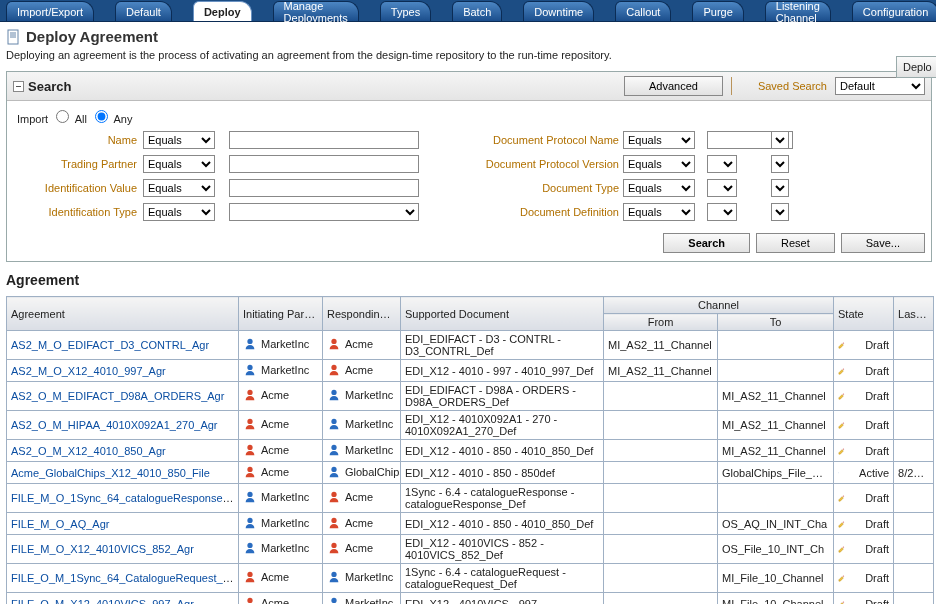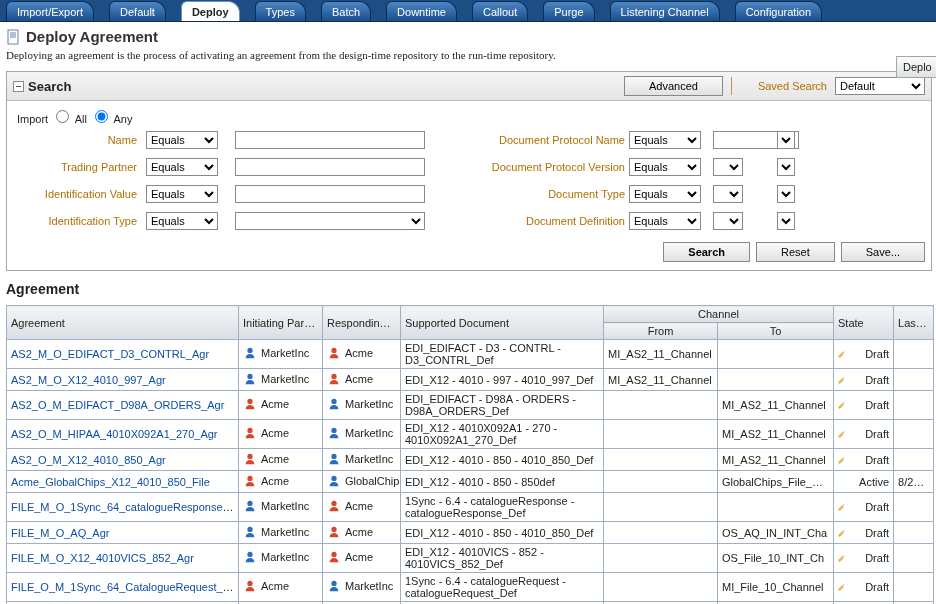--- a/index.html
+++ b/index.html
@@ -1,36 +1,36 @@
 <!DOCTYPE html>
 <html><head>
 <meta charset="utf-8">
 <style>
   * { box-sizing: border-box; }
   body { margin:0; background:#fff; font-family:Tahoma,Arial,sans-serif; font-size:11px; color:#222; overflow:hidden; width:936px; }
-  .tabs { display:flex; align-items:end; height:22px; background:linear-gradient(#1c4d84,#1c4d84); border-bottom:1px solid #0b2c55; padding-left:6px; gap:15px; }
+  .tabs { display:flex; align-items:end; height:22px; background:linear-gradient(#1c4d84,#1c4d84); border-bottom:1px solid #0b2c55; padding-left:6px; gap:21px; }
   .tab { display:flex; align-items:center; height:20px; padding:0 10px; color:#fff; border-radius:6px 12px 0 0; background:linear-gradient(#4c86c3,#1b4e8c); border:1px solid #0b2c55; border-bottom:none; cursor:pointer; }
   .tab.active { background:#fff; color:#222; font-weight:bold; border-color:#6a92c2; }
   .page { padding:6px 0 0 6px; }
   .title-row { display:flex; align-items:center; gap:4px; }
   .title-row h1 { font-size:15px; font-weight:bold; margin:0; color:#333; }
   .doc-icon { width:16px; height:16px; }
-  .desc { margin:4px 0 10px 0;font-family:Liberation Serif, serif; }
+  .desc { margin:4px 0 10px 0; }
   .deploy-btn { position:absolute; right:0; top:34px; height:22px; width:40px; border:1px solid #9aa; border-right:none; background:linear-gradient(#fafafa,#e2e2e2); padding:0 6px; text-align:center; line-height:20px; overflow:hidden; }
   .panel { border:1px solid #9aa; margin:0 4px 10px 0; background:#fff; }
   .panel-head { display:flex; align-items:center; gap:4px; padding:4px 6px; background:linear-gradient(#f5f5f5,#e5e5e5); border-bottom:1px solid #bbb; }
   .panel-head h2 { font-size:13px; font-weight:bold; margin:0; flex:1; }
   .collapse-icon { width:11px; height:11px; border:1px solid #888; background:#fff; position:relative; }
   .collapse-icon::before { content:""; position:absolute; left:2px; right:2px; top:4px; height:1px; background:#555; }
   .btn { height:20px; border:1px solid #888; background:linear-gradient(#fafafa,#e2e2e2); padding:0 24px; cursor:pointer; font-size:11px; }
   .saved-lbl { color:#b07000; margin:0 4px 0 18px; }
   .panel-body { padding:6px 10px 8px 10px; }
   .match-row { margin-bottom:6px; }
   .cols { display:flex; gap:40px; }
-  .col { display:grid; grid-template-columns:120px 80px auto; row-gap:6px; column-gap:6px; align-items:center;gap:9px; }
+  .col { display:grid; grid-template-columns:120px 80px auto; row-gap:6px; column-gap:6px; align-items:center; }
   .col.right { grid-template-columns:160px 80px 60px 20px; column-gap:4px; }
   .lbl { text-align:right; color:#b07000; }
   select,input[type=text] { font-size:11px; height:18px; border:1px solid #888; background:#fff; }
   .panel-foot { display:flex; justify-content:flex-end; gap:6px; padding:4px 6px 8px 0; }
   .section-title { font-size:14px; font-weight:bold; margin:4px 0 8px 0; }
   table { border-collapse:collapse; width:928px; table-layout:fixed; }
   th,td { border:1px solid #9fb0c4; padding:2px 4px; font-size:11px; text-align:left; vertical-align:middle; overflow:hidden; white-space:nowrap; text-overflow:ellipsis; }
   th { background:linear-gradient(#f5f5f5,#dadee5); font-weight:normal; }
   thead tr:first-child th { height:16px; }
   thead tr:nth-child(2) th { height:16px; }
@@ -43,20 +43,21 @@
   .pencil { width:14px; height:14px; }
   .divider { width:1px; height:18px; background:#b9935a; margin:0 4px; }
 </style>
 </head>
 <body>
 
 <div class="tabs">
     <div class="tab">Import/Export</div>
     <div class="tab">Default</div>
     <div class="tab active">Deploy</div>
+    <div class="tab">Manage Deployments</div>
     <div class="tab">Types</div>
     <div class="tab">Batch</div>
     <div class="tab">Downtime</div>
     <div class="tab">Callout</div>
     <div class="tab">Purge</div>
     <div class="tab">Listening Channel</div>
     <div class="tab">Configuration</div>
   </div>
 
 <div style="position:relative;">

